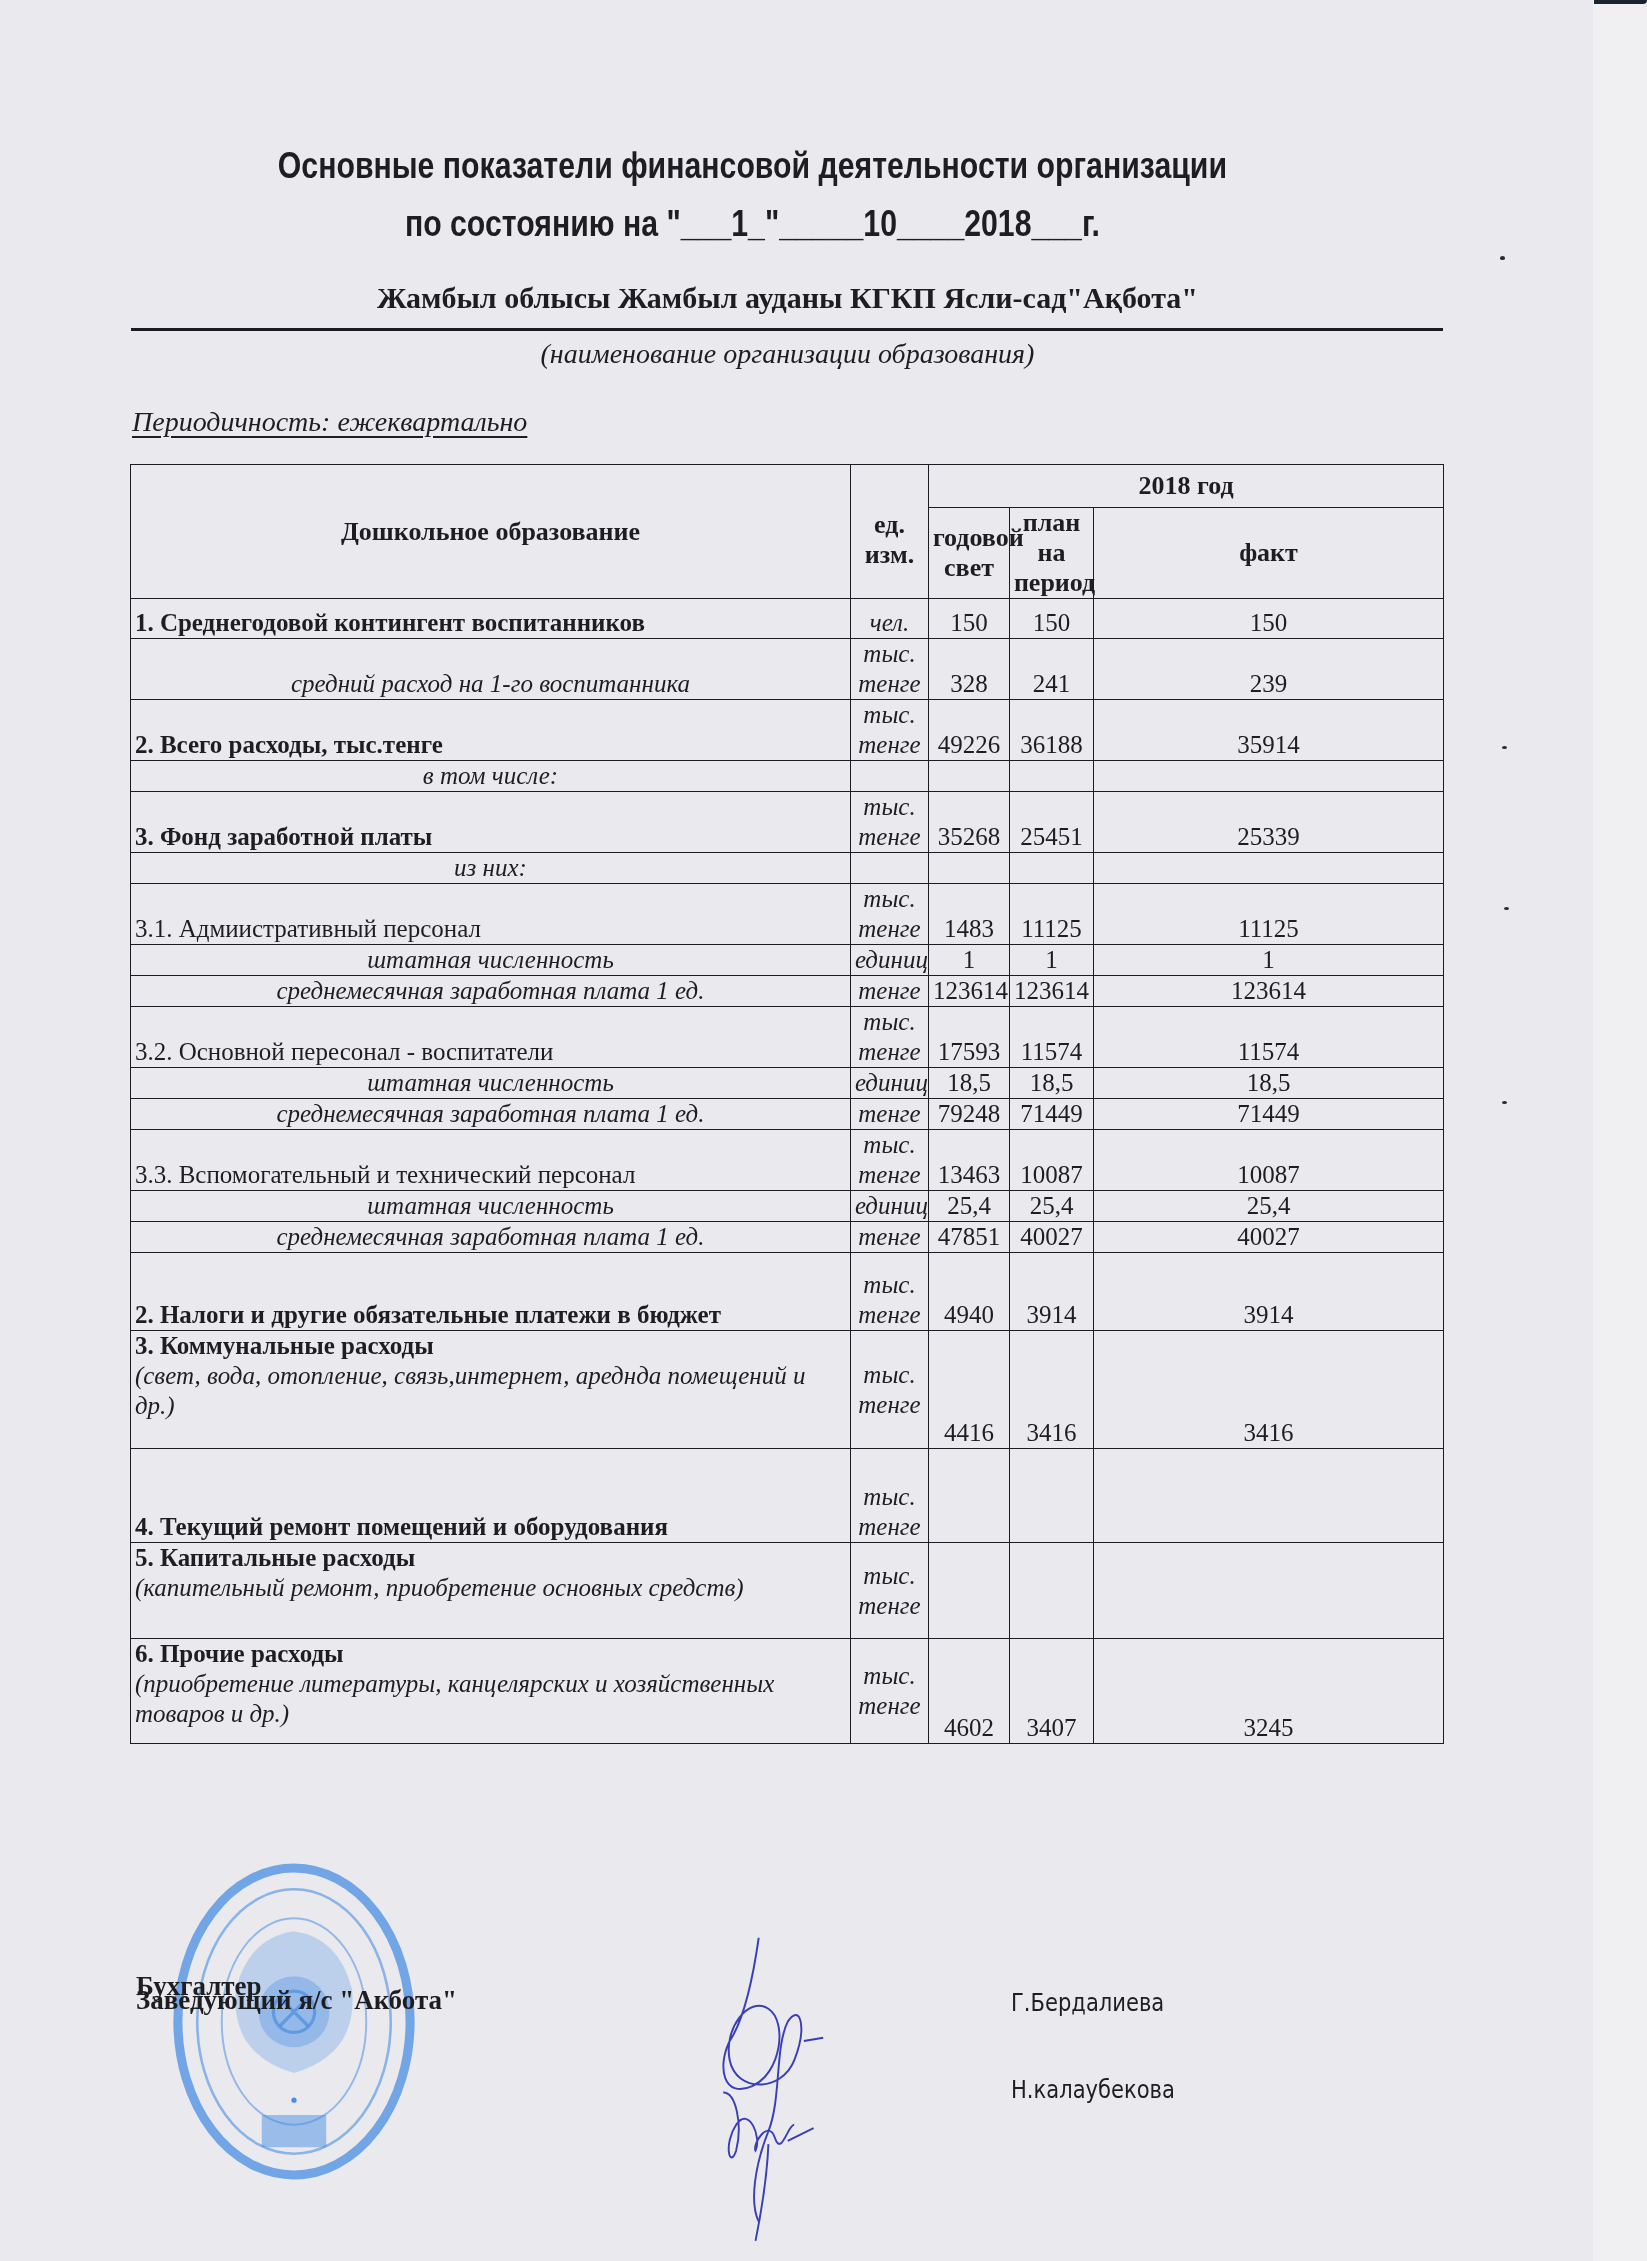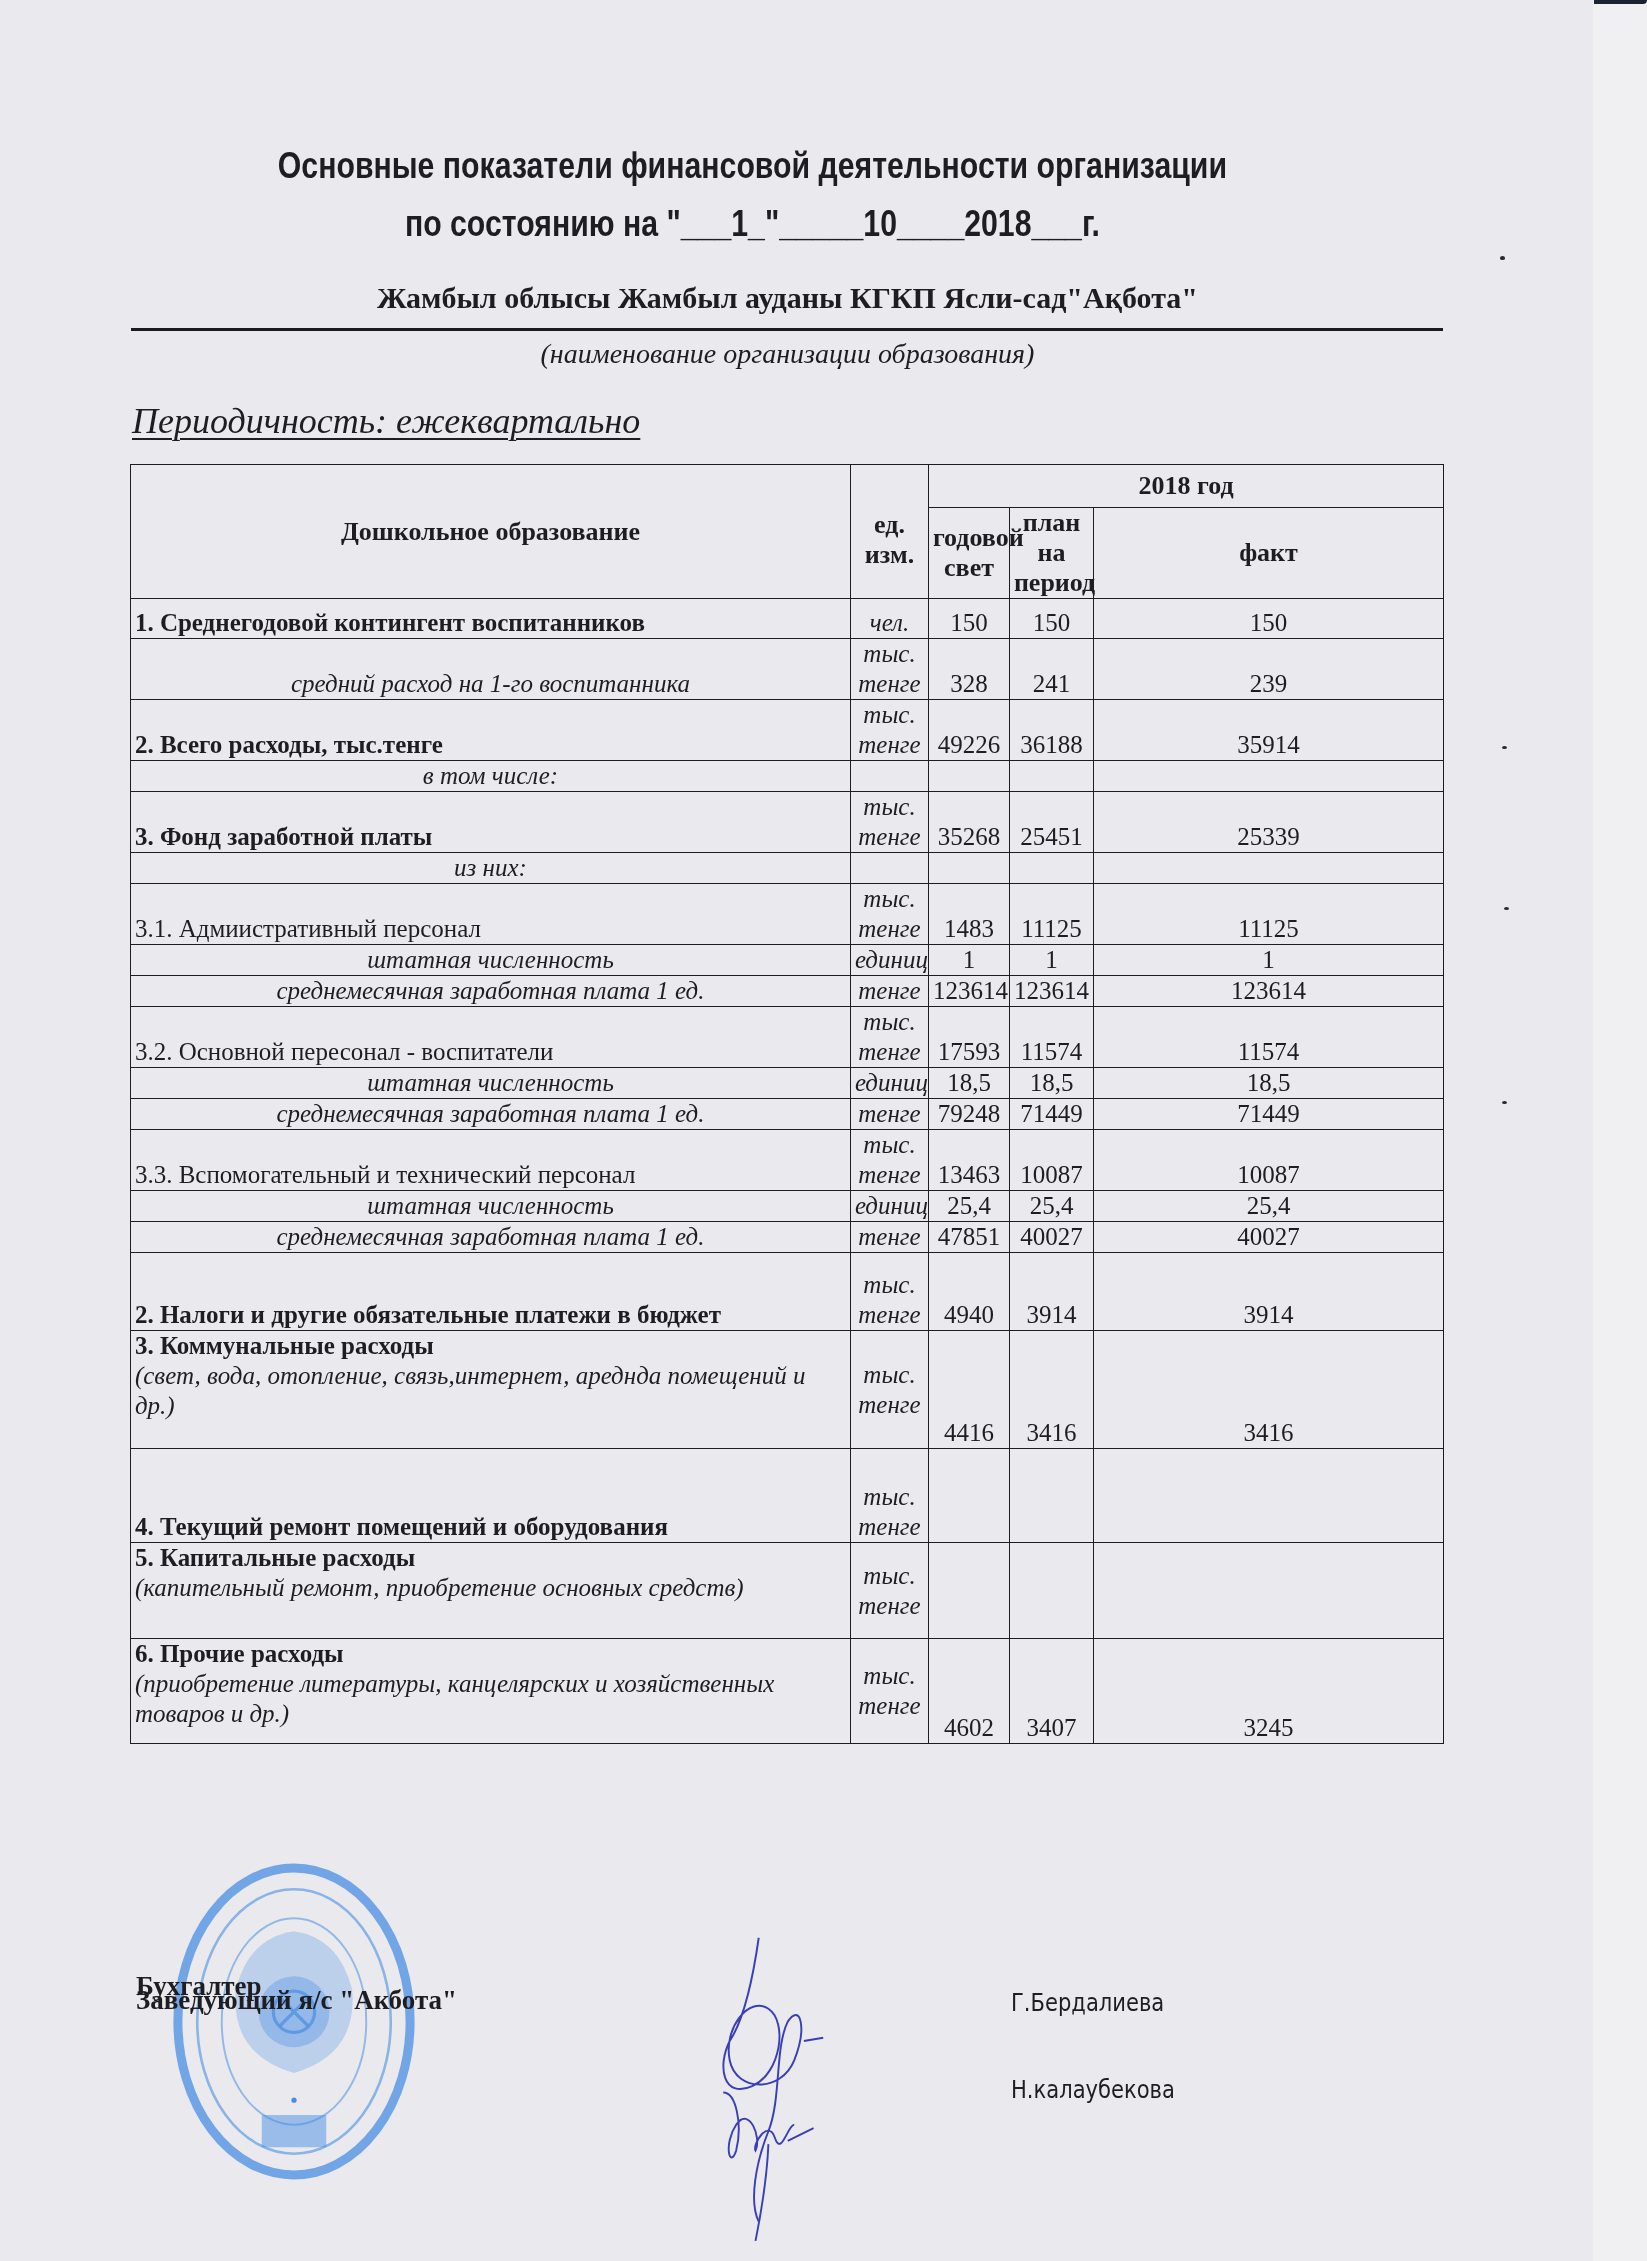--- a/index.html
+++ b/index.html
@@ -36,21 +36,21 @@
     position: absolute; left: 132px; width: 1311px; top: 280px; text-align: center;
     font-weight: bold; font-size: 30px; line-height: 36px;
   }
   .org-rule { position: absolute; left: 131px; top: 328px; width: 1312px; height: 2.6px; background: #1b1b22; }
   .org-caption {
     position: absolute; left: 132px; width: 1311px; top: 336px; text-align: center;
     font-style: italic; font-size: 28px; line-height: 35px;
   }
   .period {
     position: absolute; left: 132px; top: 404px;
-    font-style: italic; font-size: 36px; line-height: 35px;
+    font-style: italic; font-size: 28px; line-height: 35px;
     text-decoration: underline; text-underline-offset: 4.5px; text-decoration-thickness: 1.9px;
   }
 
   table.fin {
     position: absolute; left: 130px; top: 464px; width: 1313px;
     border-collapse: collapse; table-layout: fixed;
     font-size: 25px;
   }
   table.fin td, table.fin th {
     border: 1.9px solid #1c1c22; padding: 0 3.9px; overflow: visible;

